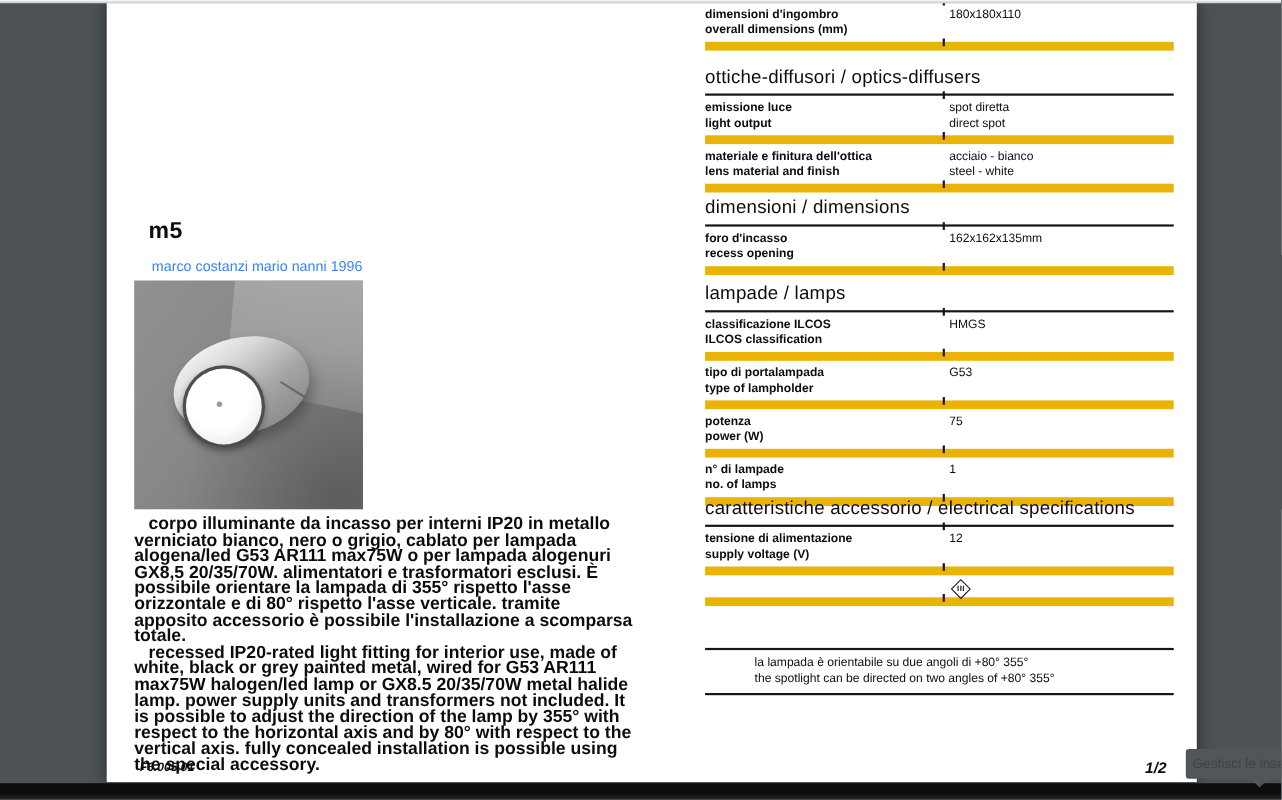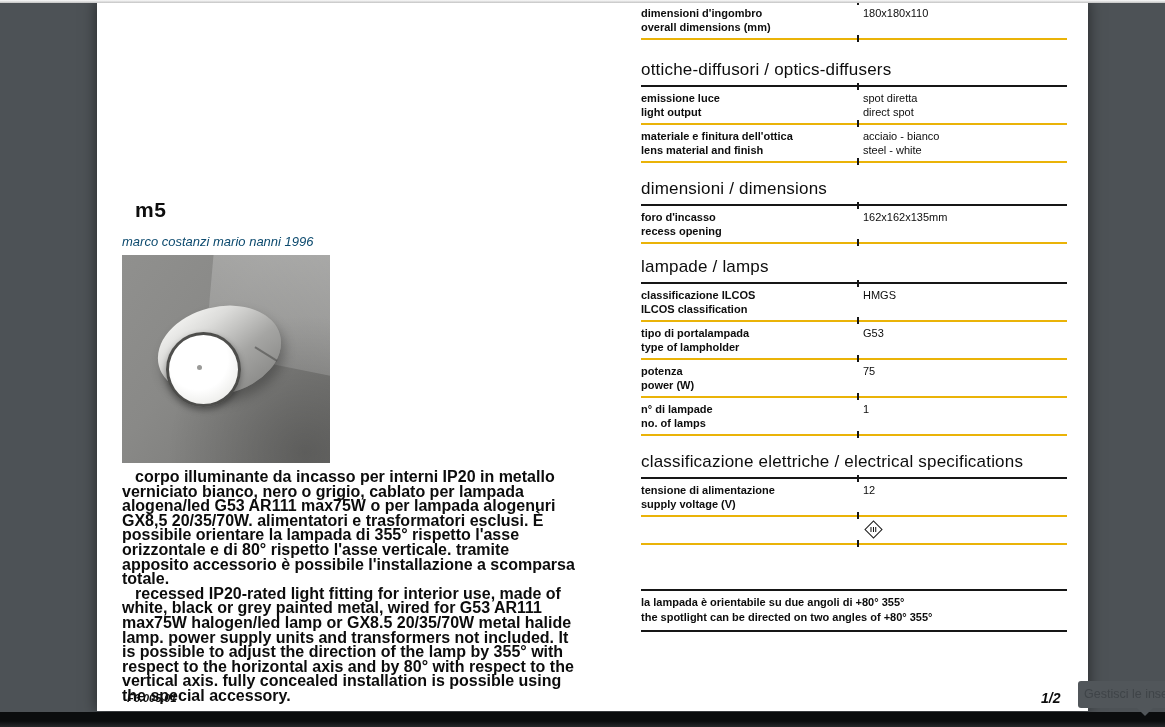--- a/index.html
+++ b/index.html
@@ -8,21 +8,21 @@
          font-family:"Liberation Sans",sans-serif;color:#0d0d0d;background:#4d5256;}
   #top-strip{position:absolute;left:0;top:0;width:100%;height:3px;z-index:20;
              background:linear-gradient(#fbfbfb,#c3c3c3);}
   #page{position:absolute;left:97px;top:0;width:991px;height:711px;background:#ffffff;
         box-shadow:0 0 14px rgba(0,0,0,0.55);}
   #bottom-bar{position:absolute;left:0;top:712px;width:100%;height:15px;z-index:15;
               background:linear-gradient(#0b0d0e 60%,#26282a);}
 
   
   #product-title{position:absolute;left:25px;top:198px;font-size:21px;font-weight:bold;letter-spacing:0.5px;margin-left:13px;}
-  #product-designers{position:absolute;left:25px;top:234px;font-size:13px;font-style:italic;color:#0c4a6e;}
+  #product-designers{position:absolute;left:41px;top:234px;font-size:13px;color:#3b82f6;}
   #photo{position:absolute;left:25px;top:255px;width:208px;height:208px;overflow:hidden;
          background:linear-gradient(128deg,#90908e 0%,#898987 40%,#7b7b79 78%,#747472 100%);}
   .ph-beam{position:absolute;inset:0;clip-path:polygon(40% 46%,44% 0%,100% 0%,100% 58%);
            background:linear-gradient(40deg,rgba(255,255,255,0.02) 20%,rgba(255,255,255,0.22) 75%,rgba(255,255,255,0.30) 100%);}
   .ph-vignette{position:absolute;inset:0;background:radial-gradient(120% 120% at 88% 95%,rgba(0,0,0,0.22),rgba(0,0,0,0) 55%);}
   .ph-trim{position:absolute;left:17%;top:25%;width:60%;height:42%;border-radius:50%;transform:rotate(-14deg);
            background:linear-gradient(155deg,#f6f6f4 8%,#dcdcda 30%,#a5a5a3 62%,#8f8f8d 85%,#a8a8a6 100%);
            box-shadow:2px 8px 12px rgba(0,0,0,0.28);}
   .ph-recess{position:absolute;left:17%;top:33%;width:46%;height:36%;border-radius:50%;transform:rotate(-14deg);
              background:radial-gradient(closest-side,rgba(60,60,56,0.55),rgba(60,60,56,0) 75%);}
@@ -34,31 +34,31 @@
   #description{position:absolute;left:25px;top:470px;width:455px;}
   #description p{margin:0;text-indent:13px;font-size:16px;line-height:14.6px;font-weight:bold;color:#0c0c0c;}
   #footer-code{position:absolute;left:30px;top:692px;font-size:11px;font-weight:bold;font-style:italic;}
   #page-number{position:absolute;left:944px;top:690px;font-size:14px;font-weight:bold;font-style:italic;}
 
   
   #right-col{position:absolute;left:544px;top:0;width:426px;height:711px;}
   .spec-section{position:absolute;left:0;width:426px;}
   .section-heading{margin:0;padding:3px 0 4px 0;font-size:17px;line-height:23px;font-weight:normal;letter-spacing:0.2px;}
   .spec-rows{border-top:2px solid #161616;}
-  .spec-row{position:relative;border-bottom:2px solid #eab308;padding:4px 0;min-height:28px;}
+  .spec-row{position:relative;border-bottom:8px solid #eab308;padding:4px 0;min-height:28px;}
   .spec-label div{font-size:11px;line-height:14px;font-weight:bold;}
   .spec-value{position:absolute;left:222px;top:4px;}
   .spec-value div{font-size:11px;line-height:14px;font-weight:normal;}
   .tick{position:absolute;left:216px;bottom:-4px;width:2px;height:7px;background:#161616;z-index:2;}
   .tick-top{bottom:auto;top:-4px;}
   .diamond{width:13px;height:13px;border:1.5px solid #1e1e1e;transform:rotate(45deg);
            display:flex;align-items:center;justify-content:center;margin:2px 0 0 4px;}
   .diamond span{transform:rotate(-45deg);font-size:7px;font-weight:bold;letter-spacing:0.5px;line-height:1;}
   .note-lines{border-top:2px solid #161616;border-bottom:2px solid #161616;padding:4px 0 5px 0;}
-  .note-lines div{font-size:11px;line-height:15px;font-weight:bold;}
+  .note-lines div{font-size:11px;line-height:15px;font-weight:normal;margin-left:45px;}
 
   
   #tooltip{position:absolute;left:1078px;top:681px;width:120px;height:27px;z-index:16;
            background:#51565a;border-radius:3px;overflow:hidden;
            color:#3f4448;font-size:12.5px;line-height:27px;padding-left:6px;white-space:nowrap;}
   #tooltip-caret{position:absolute;left:1136px;top:707px;z-index:16;width:0;height:0;
                  border-left:9px solid transparent;border-right:9px solid transparent;border-top:9px solid #51565a;}
 </style>
 </head>
 <body>
@@ -189,21 +189,21 @@
                 <div>no. of lamps</div>
               </div>
               <div class="spec-value">
                 <div>1</div>
               </div>
               <div class="tick"></div>
             </div>
           </div>
         </div>
         <div class="spec-section" style="top: 447px;">
-          <h2 class="section-heading">classificazione elettriche / electrical specifications</h2>
+          <h2 class="section-heading">caratteristiche accessorio / electrical specifications</h2>
           <div class="spec-rows">
             <div class="spec-row">
               <div class="tick tick-top"></div>
               <div class="spec-label">
                 <div>tensione di alimentazione</div>
                 <div>supply voltage (V)</div>
               </div>
               <div class="spec-value">
                 <div>12</div>
               </div>

